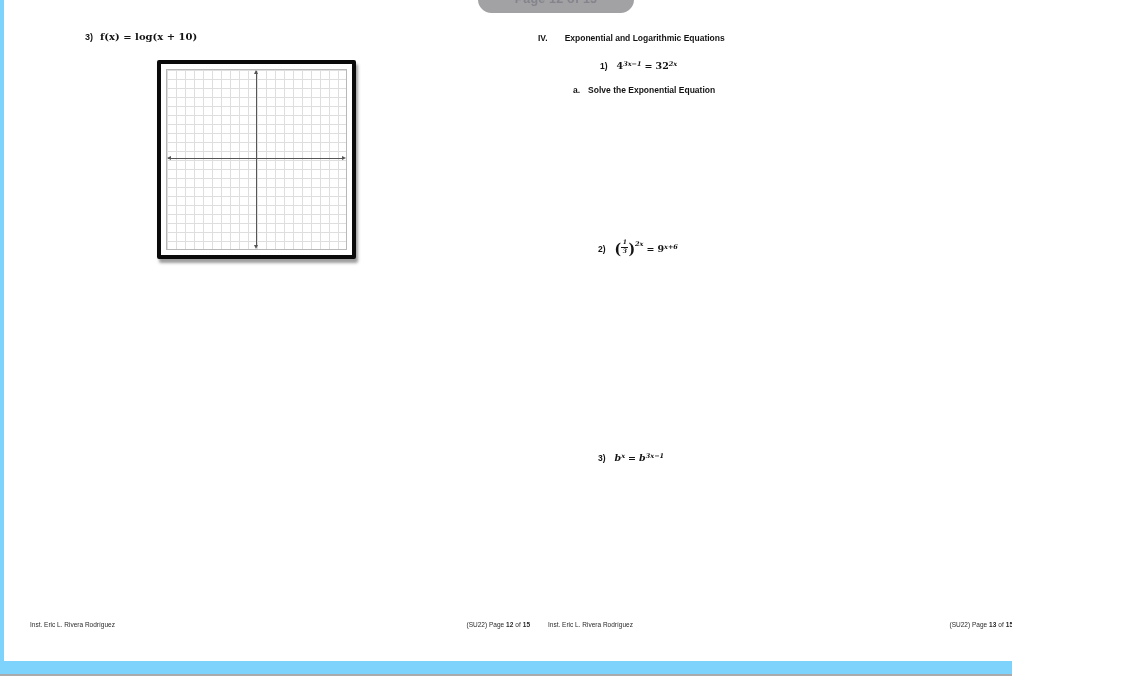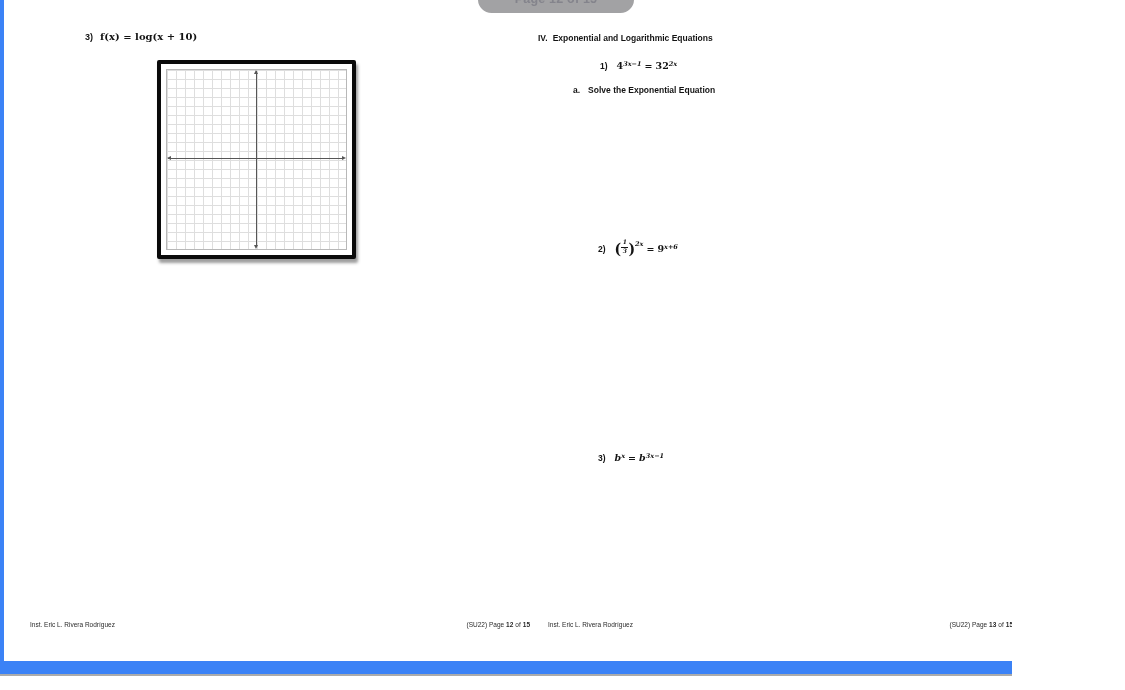--- a/index.html
+++ b/index.html
@@ -6,21 +6,21 @@
   body {
     width:1125px; height:690px;
     background:#ffffff;
     font-family:"Liberation Sans", sans-serif;
     position:relative;
     overflow:hidden;
   }
   .viewer-window {
     position:absolute; left:0; top:0;
     width:1012px; height:674px;
-    background:#3b82f6;
+    background:#7dd3fc;
     border-bottom:2px solid #ababab;
     overflow:hidden;
   }
   .page-spread {
     position:absolute; left:4px; top:0;
     width:1034px; height:661px;
     background:#ffffff;
   }
   .page {
     position:absolute; top:0; height:661px; background:#ffffff;
@@ -80,21 +80,21 @@
   .x-axis { position:absolute; top:88px; left:1px; height:1px; width:175px; background:#565656; }
   .arr { position:absolute; width:0; height:0; }
   .arr-up    { left:87px; top:0;      border-left:2.5px solid transparent; border-right:2.5px solid transparent; border-bottom:4px solid #565656; }
   .arr-down  { left:87px; bottom:0;   border-left:2.5px solid transparent; border-right:2.5px solid transparent; border-top:4px solid #565656; }
   .arr-left  { left:0;  top:86px;     border-top:2.5px solid transparent; border-bottom:2.5px solid transparent; border-right:4px solid #565656; }
   .arr-right { right:0; top:86px;     border-top:2.5px solid transparent; border-bottom:2.5px solid transparent; border-left:4px solid #565656; }
 
   
   .hdr-row { position:absolute; white-space:nowrap; font-weight:700; font-size:8.5px; color:#141414; }
   .hdr-1 { left:0;  top:33px; }
-  .hdr-1 .numeral { margin-right:5px; }
+  .hdr-1 .numeral { margin-right:17px; }
   .hdr-2 { left:35px; top:44px;margin-top:41px; }
   .hdr-2 .sublabel { margin-right:8px; }
   .hdr-3 { left:62px; top:55px; }
   .hdr-3 .plabel { margin-right:9px; }
   .eq { font-size:9.5px; }
 
   .p2-row { left:60px; top:238px; }
   .p2-row .plabel { margin-right:9px; }
   .p3-row { left:60px; top:422px;margin-top:25px; }
   .p3-row .plabel { margin-right:9px; }

